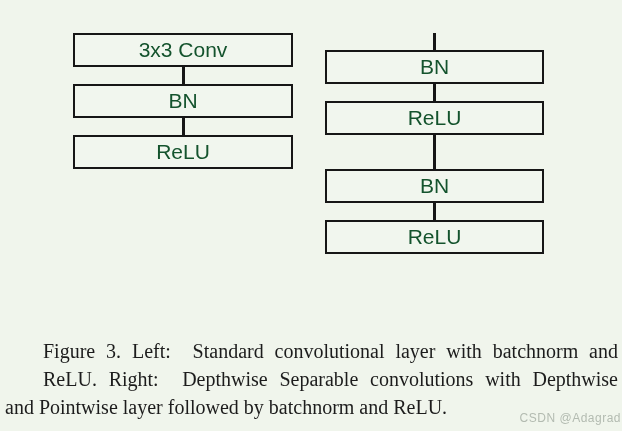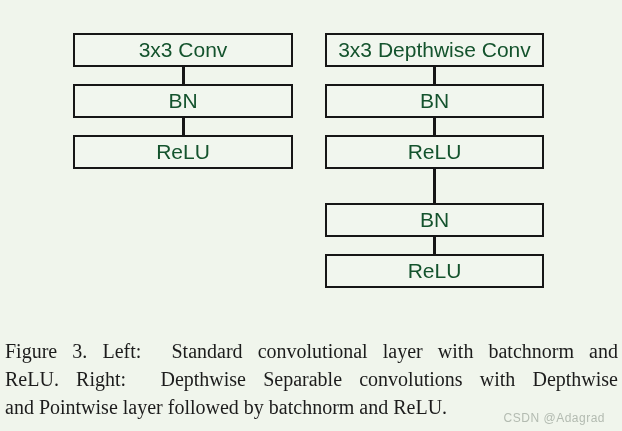--- a/index.html
+++ b/index.html
@@ -44,24 +44,25 @@
     top: 337px;
     width: 613px;
     font-family: "Liberation Serif", serif;
     font-size: 20px;
     line-height: 28px;
     color: #1c1c1c;
   }
   .caption .line.justify {
     text-align: justify;
     text-align-last: justify;
+    margin-left: 38px;
   }
   .watermark {
     position: absolute;
-    right: 17px;
+    right: 1px;
     bottom: 6px;
     font-size: 12px;
     color: #b3bbb1;
     letter-spacing: 0.5px;
     font-family: "Liberation Sans", sans-serif;
   }
 </style>
 </head>
 <body>
 
@@ -75,23 +76,20 @@
     <div class="node">
       <span>BN</span>
     </div>
     <div class="connector"></div>
     <div class="node">
       <span>ReLU</span>
     </div>
   </div>
 
   <div class="stack stack-right">
-    <div class="node">
-      <span>3x3 Depthwise Conv</span>
-    </div>
     <div class="connector"></div>
     <div class="node">
       <span>BN</span>
     </div>
     <div class="connector"></div>
     <div class="node">
       <span>ReLU</span>
     </div>
     <div class="connector"></div>
     <div class="connector"></div>

